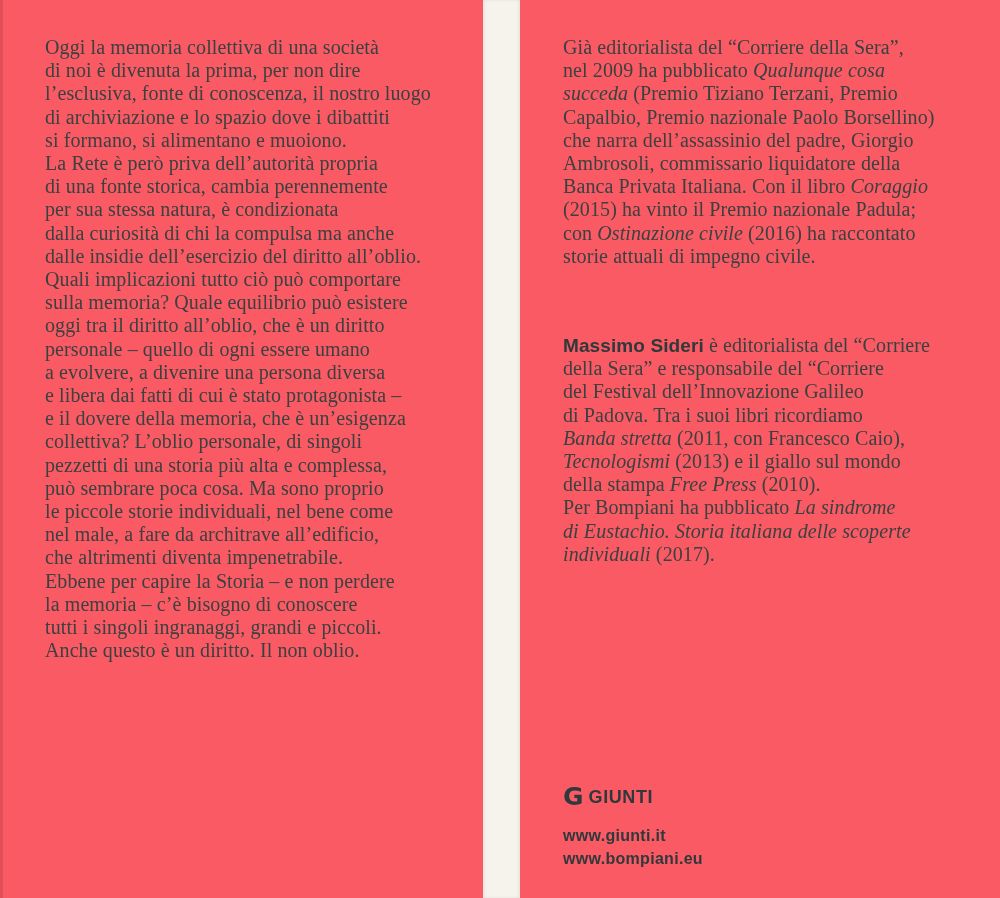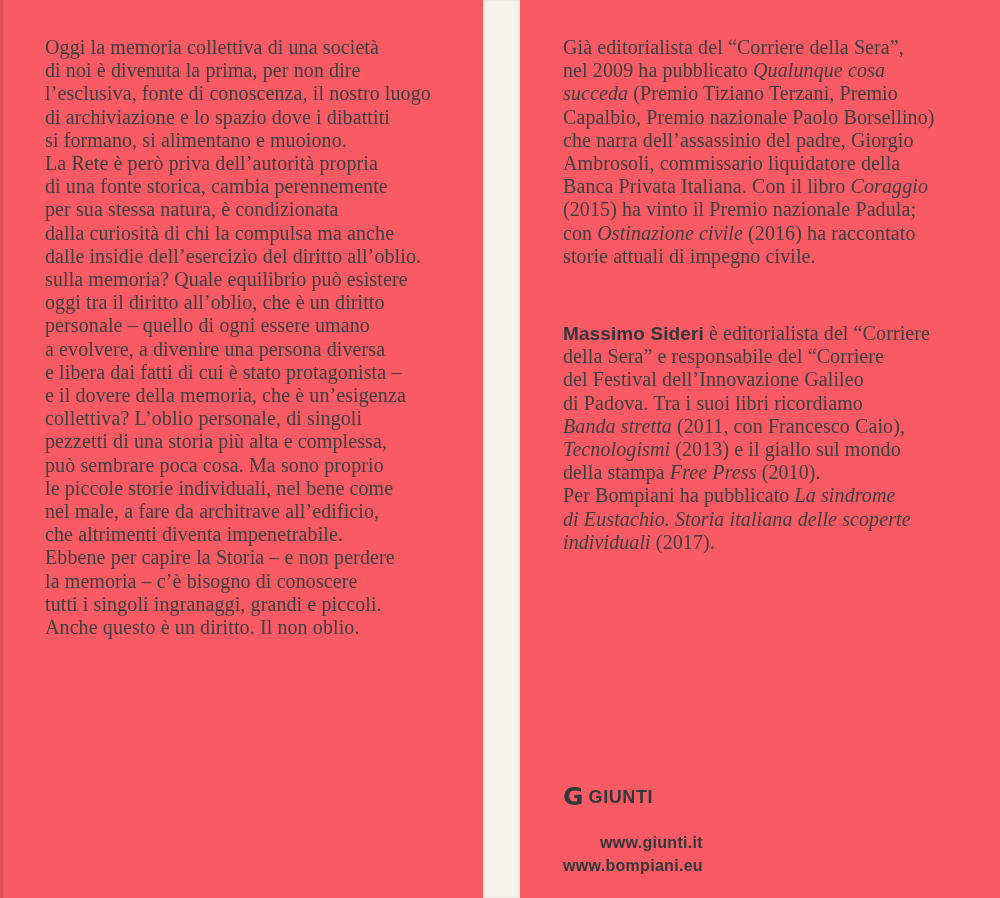--- a/index.html
+++ b/index.html
@@ -36,21 +36,21 @@
   .flap-text {
     position: absolute;
     color: #3a4140;
     font-size: 20px;
     line-height: 23.2px;
     letter-spacing: 0.1px;
   }
   .flap-text .tl { white-space: nowrap; }
   .left-par  { left: 45px; top: 36px;  width: 430px; }
   .bio1      { left: 43px; top: 36px;  width: 432px; }
-  .bio2      { left: 43px; top: 322px; width: 432px; }
+  .bio2      { left: 43px; top: 334px; width: 432px; }
   .tl span.b {
     font-family: "Liberation Sans", sans-serif;
     font-weight: bold;
     font-size: 19px;
     color: #2f393b;
   }
   .tl span.i { font-style: italic; text-align: center; }
   .publisher {
     position: absolute;
     left: 43px; top: 785px;
@@ -60,40 +60,41 @@
   }
   .logo-row { display: flex; align-items: center; height: 24px; }
   .logo-g {
     font-family: "DejaVu Sans", sans-serif;
     font-weight: 900;
     font-size: 25px;
     line-height: 22px;
     margin-right: 5px;
   }
   .logo-text { font-size: 18px; letter-spacing: 0.6px; }
-  .urls { margin-top: 22px; text-align: right; }
+  .urls { margin-top: 15px; }
   .url { font-size: 16px; line-height: 23px; letter-spacing: 0.3px; }
 </style>
 </head>
 <body>
 
 <div class="page">
 
   <section class="panel left">
     <div class="flap-text left-par">
         <div class="tl">Oggi la memoria collettiva di una società</div>
         <div class="tl">di noi è divenuta la prima, per non dire</div>
         <div class="tl">l’esclusiva, fonte di conoscenza, il nostro luogo</div>
         <div class="tl">di archiviazione e lo spazio dove i dibattiti</div>
         <div class="tl">si formano, si alimentano e muoiono.</div>
         <div class="tl">La Rete è però priva dell’autorità propria</div>
         <div class="tl">di una fonte storica, cambia perennemente</div>
         <div class="tl">per sua stessa natura, è condizionata</div>
         <div class="tl">dalla curiosità di chi la compulsa ma anche</div>
         <div class="tl">dalle insidie dell’esercizio del diritto all’oblio.</div>
+        <div class="tl">Quali implicazioni tutto ciò può comportare</div>
         <div class="tl">sulla memoria? Quale equilibrio può esistere</div>
         <div class="tl">oggi tra il diritto all’oblio, che è un diritto</div>
         <div class="tl">personale – quello di ogni essere umano</div>
         <div class="tl">a evolvere, a divenire una persona diversa</div>
         <div class="tl">e libera dai fatti di cui è stato protagonista –</div>
         <div class="tl">e il dovere della memoria, che è un’esigenza</div>
         <div class="tl">collettiva? L’oblio personale, di singoli</div>
         <div class="tl">pezzetti di una storia più alta e complessa,</div>
         <div class="tl">può sembrare poca cosa. Ma sono proprio</div>
         <div class="tl">le piccole storie individuali, nel bene come</div>

